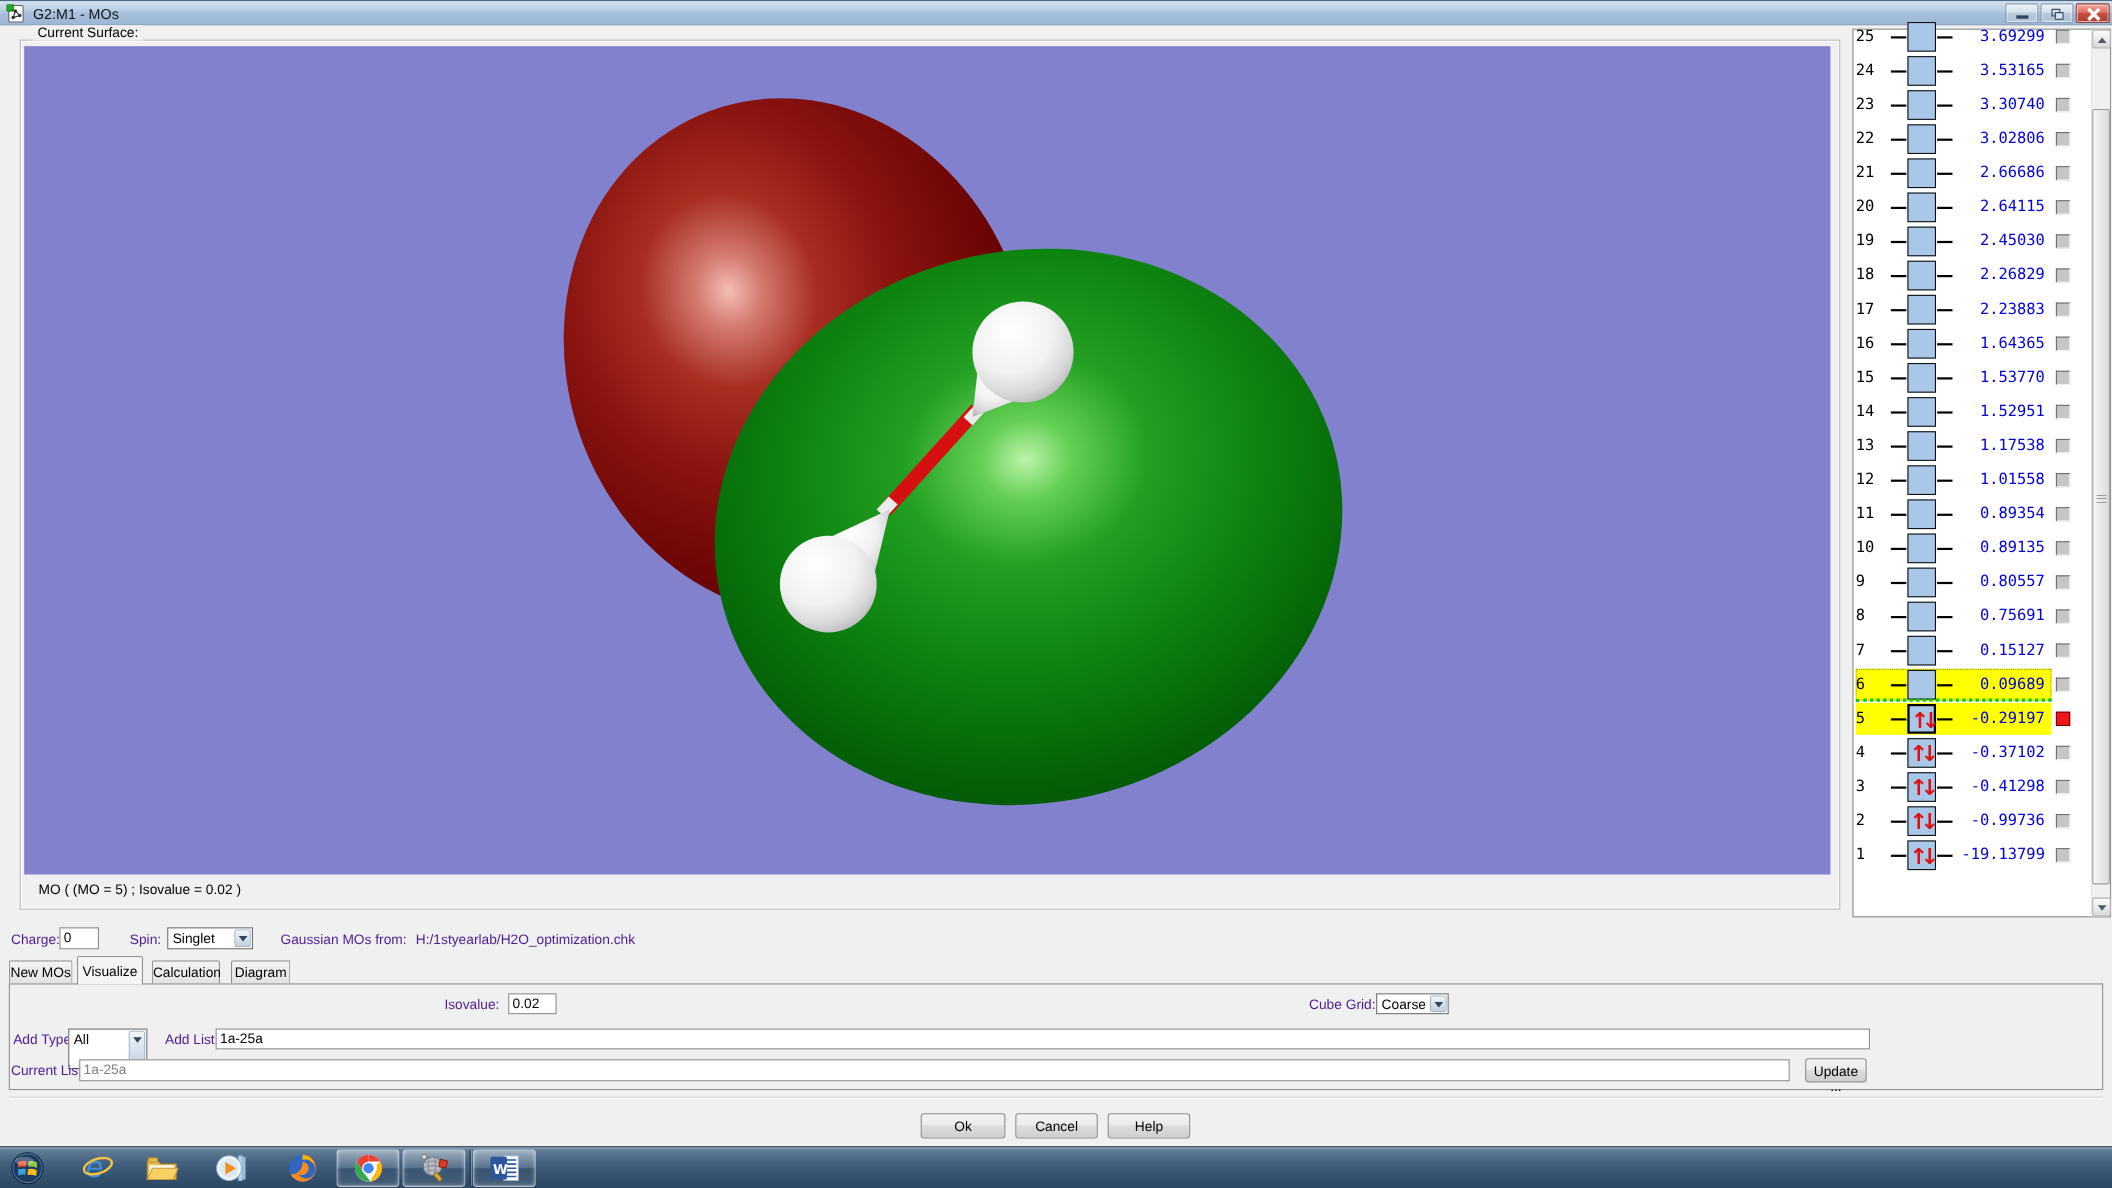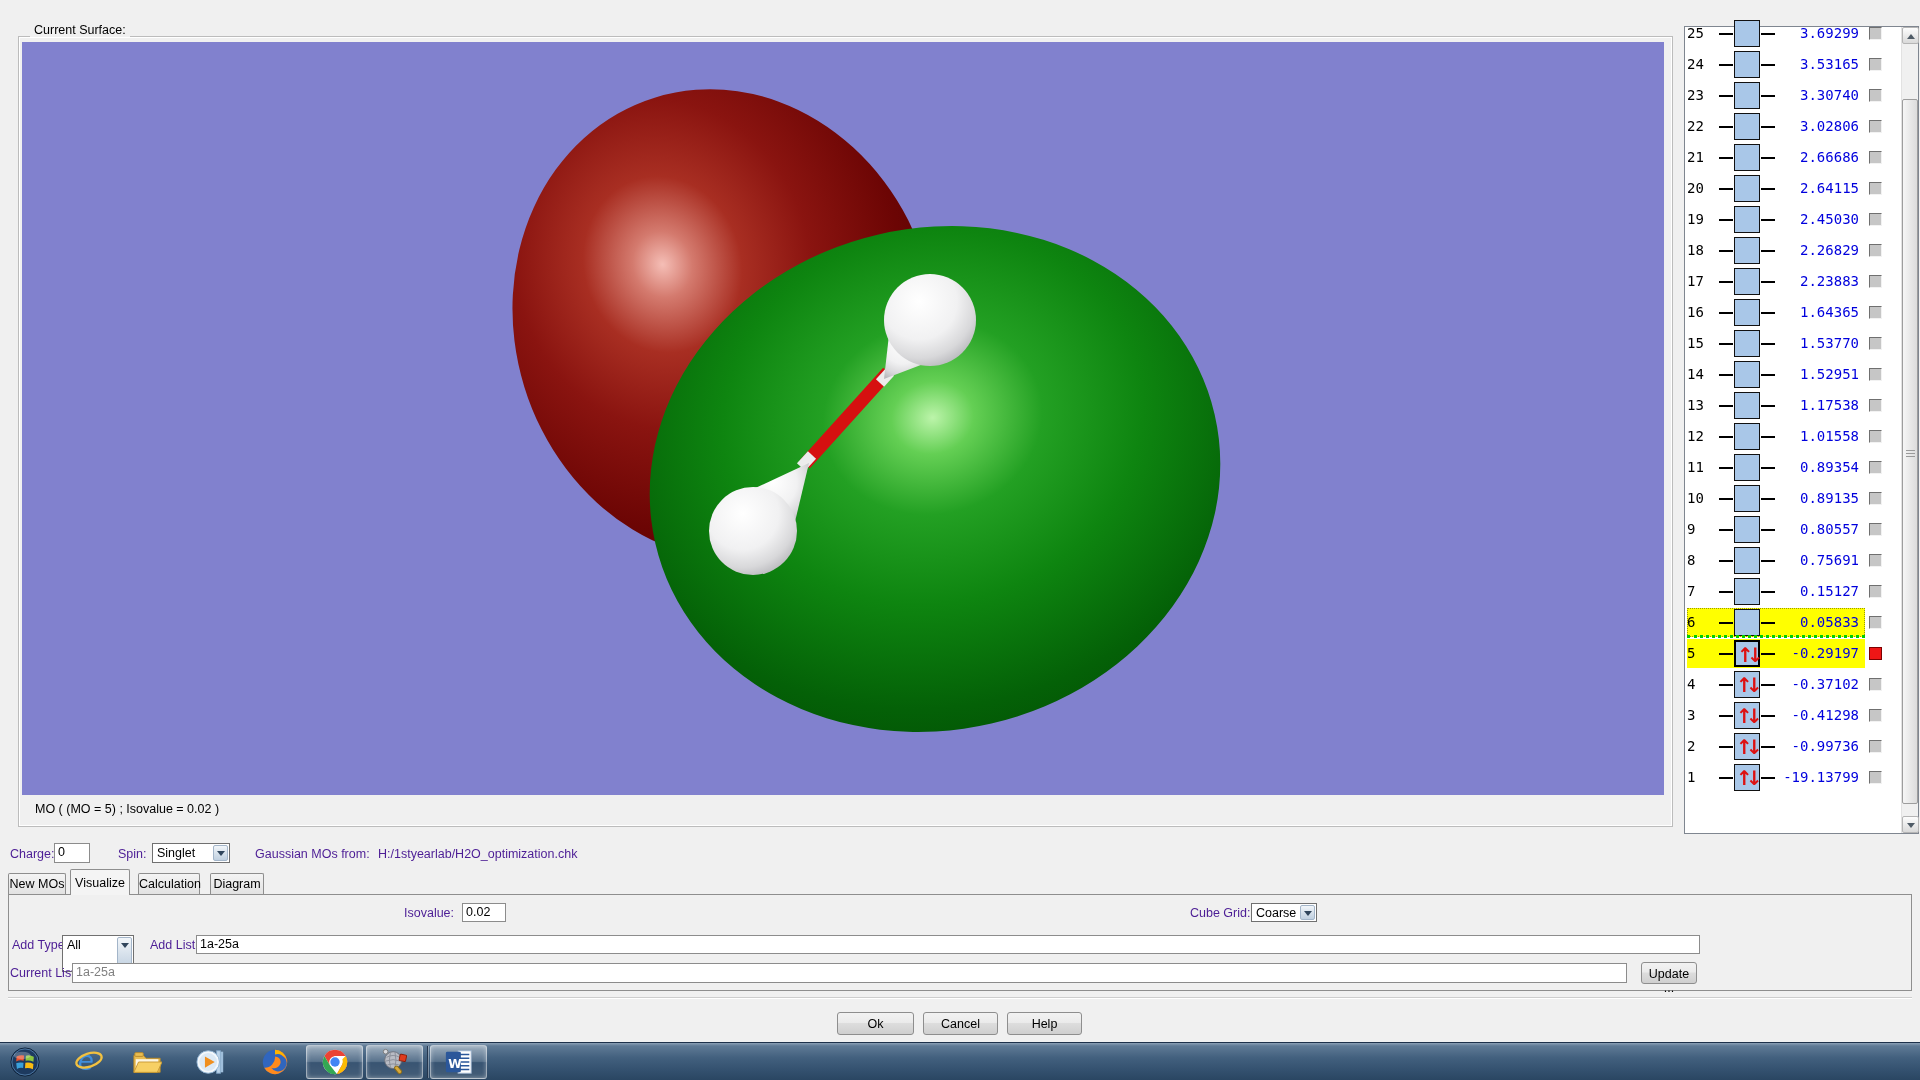--- a/index.html
+++ b/index.html
@@ -96,20 +96,41 @@
   .tb-divider { position:absolute; top:3px; left:427px; width:2px; height:32px;
     border-left:1px solid #24364e; border-right:1px solid rgba(255,255,255,.35); }
   .icon32 { position:absolute; left:50%; top:50%; transform:translate(-50%,-50%); width:30px; height:30px; }
   .tray { position:absolute; right:0; top:0; height:38px; }
 </style>
 </head>
 <body>
 
 <div class="screen">
 
+  <div class="titlebar">
+    <svg class="win-icon" viewBox="0 0 17 17">
+      <rect x="2" y="1" width="13" height="15" rx="1" fill="#fdfdfd" stroke="#666"></rect>
+      <rect x="0" y="0" width="6" height="6" fill="#1fae1f" stroke="#0c6b0c"></rect>
+      <circle cx="8" cy="6" r="1.6" fill="#333"></circle>
+        <circle cx="12" cy="10" r="1.6" fill="#333"></circle>
+      <circle cx="6" cy="12" r="1.6" fill="#333"></circle>
+      <path d="M8 6 L12 10 L6 12 Z" fill="none" stroke="#333" stroke-width="1"></path>
+    </svg>
+    <div class="win-title">G2:M1 - MOs</div>
+    <div class="winbtn btn-min">
+        <div class="glyph-min"></div>
+      </div>
+    <div class="winbtn btn-restore">
+        <div class="glyph-restore"></div>
+        <div class="glyph-restore2"></div>
+      </div>
+    <div class="winbtn btn-close">
+        <div class="glyph-close"></div>
+      </div>
+  </div>
 
   <div class="groupbox">
     <div class="canvas-caption" style="position:absolute; left:16px; top:765px;">MO ( (MO = 5) ; Isovalue = 0.02 )</div>
   </div>
   <div class="group-label">Current Surface:</div>
 
   <svg class="mo-canvas" viewBox="0 0 1642 753" preserveAspectRatio="none">
     <defs>
       <radialGradient id="redg" cx="40%" cy="34%" r="78%">
         <stop offset="0%" stop-color="#f5beb6"></stop>
@@ -302,21 +323,21 @@
           <span class="mo-dash2"></span>
           <span class="mo-val">0.15127</span>
           <span class="mo-chk"></span>
         </div>
         <div class="mo-row" style="top: 589px;">
           <div class="hl-band focus"></div>
           <span class="mo-num">6</span>
           <span class="mo-dash1"></span>
           <span class="mo-box"></span>
           <span class="mo-dash2"></span>
-          <span class="mo-val">0.05833</span>
+          <span class="mo-val">0.09689</span>
           <span class="mo-chk"></span>
         </div>
         <div class="mo-row" style="top: 620px;">
           <div class="hl-band"></div>
           <span class="mo-num">5</span>
           <span class="mo-dash1"></span>
           <span class="mo-box sel">
             <span class="arr up">↑</span>
             <span class="arr dn">↓</span>
           </span>

